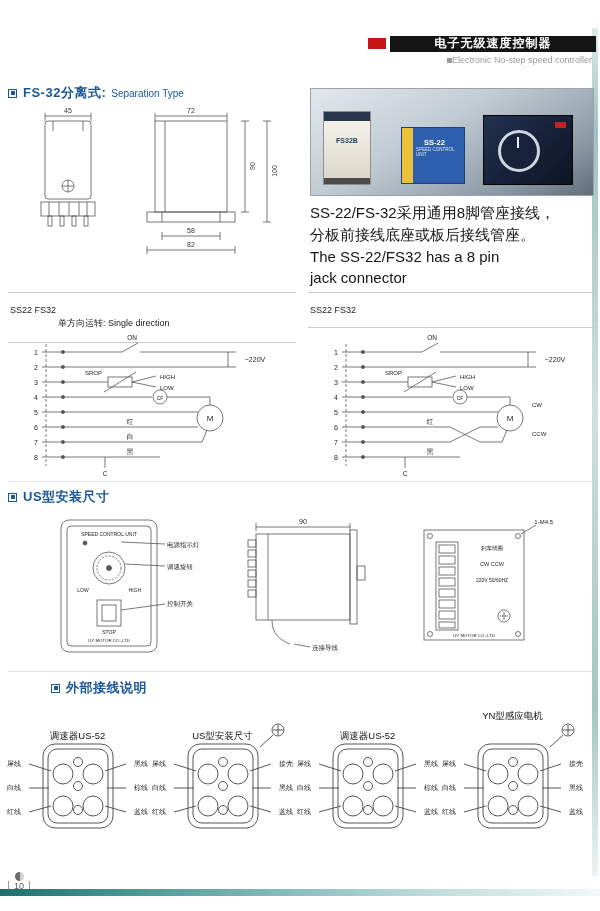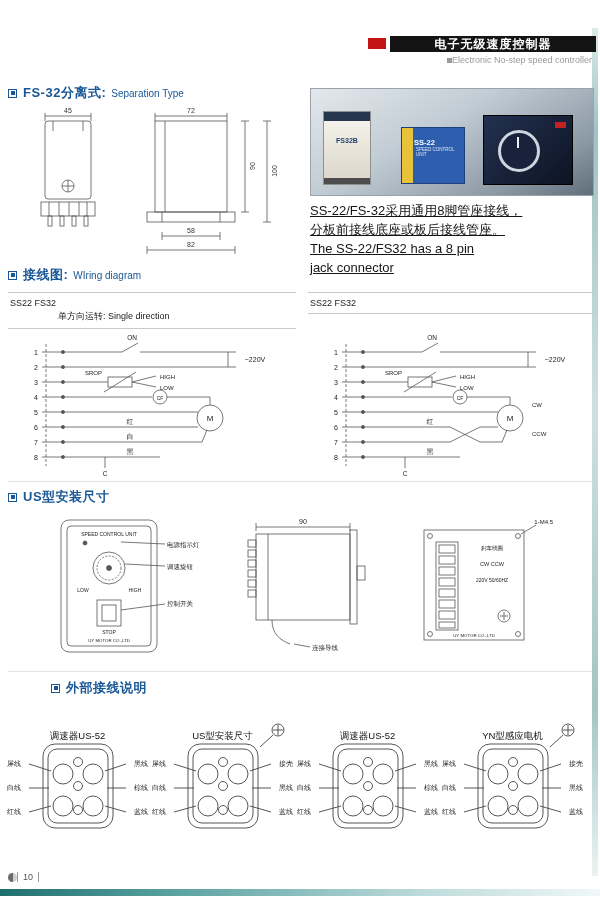--- a/index.html
+++ b/index.html
@@ -6,21 +6,21 @@
   #page{position:relative;width:600px;height:911px;background:#ffffff;margin:0 auto;
         font-family:"Liberation Sans","DejaVu Sans",sans-serif;overflow:hidden;}
 
   
   .rstrip{position:absolute;right:2px;top:28px;width:6px;height:848px;
           background:linear-gradient(180deg,#dcebea 0%,#9fc3c2 12%,#cfe0df 45%,#a3c5c4 80%,#eaf3f2 100%);}
 
   
   .red-chip{position:absolute;left:368px;top:38px;width:18px;height:11px;background:#c41414;}
   .black-bar{position:absolute;left:390px;top:36px;width:206px;height:16px;background:#141414;
-             color:#fff;font-size:12px;font-weight:bold;text-align:center;line-height:16px;letter-spacing:1px;}
+             color:#fff;font-size:12px;font-weight:bold;text-align:center;line-height:16px;letter-spacing:1px;font-family:Liberation Mono, monospace;}
   .subtitle{position:absolute;left:390px;top:55px;width:202px;text-align:right;color:#9a9a9a;font-size:9px;
             display:flex;justify-content:flex-end;align-items:center;}
   .sub-sq{display:inline-block;width:5px;height:5px;background:#9a9a9a;}
 
   
   .sec-title{position:absolute;display:flex;align-items:center;color:#1a5796;}
   .sq-icon{display:inline-block;width:7px;height:7px;border:1.5px solid #1a5796;position:relative;margin-right:6px;}
   .sq-icon::after{content:"";position:absolute;left:1.5px;top:1.5px;right:1.5px;bottom:1.5px;background:#1a5796;}
   .sec-title .cn{font-size:13px;font-weight:bold;letter-spacing:.5px;}
   .sec-title .en{font-size:10px;margin-left:5px;}
@@ -28,42 +28,42 @@
   
   .photo{position:absolute;left:310px;top:88px;width:282px;height:106px;border:1px solid #9aa3ab;
          background:linear-gradient(150deg,#e3e8ec 0%,#c2ccd4 40%,#8c9aa6 78%,#5f6e7a 100%);}
   .dev{position:absolute;}
   .dev1{left:12px;top:22px;width:46px;height:72px;background:linear-gradient(180deg,#f8f6ef,#d9d4c6);border:1px solid #8f8f8f;}
   .dev1-top{height:9px;background:#27364d;}
   .dev1-label{margin-top:16px;text-align:center;font-size:7px;font-weight:bold;color:#24456e;}
   .dev1-base{position:absolute;left:0;right:0;bottom:0;height:6px;background:#4c4c4c;}
   .dev2{left:90px;top:38px;width:62px;height:55px;background:#2e5fae;border:1px solid #1d3f7a;}
   .dev2-yellow{position:absolute;left:0;top:0;bottom:0;width:11px;background:#e8c23a;}
-  .dev2-label{margin-top:10px;margin-left:12px;font-size:7.5px;font-weight:bold;color:#ffffff;}
+  .dev2-label{margin-top:10px;margin-left:22px;font-size:7.5px;font-weight:bold;color:#ffffff;}
   .dev2-sub{margin-left:14px;font-size:4.5px;color:#d8e4f5;}
   .dev3{left:172px;top:26px;width:88px;height:68px;background:linear-gradient(135deg,#223150,#0d1424);border:1px solid #000;}
   .dev3-knob{position:absolute;left:14px;top:14px;width:36px;height:36px;border-radius:50%;
              border:3px solid #cdd5de;background:#18223a;}
   .dev3-pointer{position:absolute;left:16px;top:4px;width:2px;height:11px;background:#e8eef5;}
   .dev3-red{position:absolute;right:6px;top:6px;width:11px;height:6px;background:#c22222;}
 
-  .caption{position:absolute;left:310px;top:202px;width:282px;font-size:13px;color:#161616;line-height:1.45;text-decoration:underline;}
+  .caption{position:absolute;left:310px;top:202px;width:282px;font-size:15px;color:#161616;line-height:1.45;}
 
   
   .wcol-head{position:absolute;width:284px;border-top:1px solid #c9c9c9;border-bottom:1px solid #c9c9c9;
-             padding:5px 2px;font-size:9px;color:#222;}
+             padding:12px 2px;font-size:9px;color:#222;}
   .wcol-head .mode{margin-top:2px;margin-left:48px;}
 
   .hr{position:absolute;left:8px;right:8px;height:1px;background:#e2e2e2;}
 
   
   .conn-label{position:absolute;font-size:9.5px;color:#111;width:145px;text-align:center;margin-top:30px;}
 
   
-  .pg{position:absolute;left:8px;top:872px;display:flex;align-items:center;font-size:9px;color:#555;}
+  .pg{position:absolute;left:8px;top:872px;display:flex;align-items:center;font-size:9px;color:#555;flex-direction:column;}
   .pg-mark{width:9px;height:9px;border-radius:50%;background:linear-gradient(90deg,#6b6b6b 55%,#cfcfcf 55%);}
   .pg-num{border-left:1px solid #999;border-right:1px solid #999;padding:0 5px;}
   .foot-bar{position:absolute;left:0;top:889px;width:100%;height:7px;
             background:linear-gradient(90deg,#1f6f6f 0%,#58a0a0 28%,#bcdada 70%,#f1f8f8 100%);}
 
   svg{display:block;position:absolute;}
   svg text{font-family:"Liberation Sans","DejaVu Sans",sans-serif;}
 </style>
 </head>
 <body>
@@ -160,25 +160,20 @@
     </div>
   </div>
 
   <div class="caption">
     <div>SS-22/FS-32采用通用8脚管座接线，</div>
     <div>分板前接线底座或板后接线管座。</div>
     <div>The SS-22/FS32 has a 8 pin</div>
     <div>jack connector</div>
   </div>
 
-  <div class="sec-title" style="left:8px;top:266px;">
-    <span class="sq-icon"></span>
-    <span class="cn">接线图:</span>
-    <span class="en">WIring diagram</span>
-  </div>
 
   <div class="wcol-head" style="left:8px;top:292px;">
     <div>SS22  FS32</div>
     <div class="mode">
       <span>单方向运转:</span><span> Single direction</span>
     </div>
   </div>
   <div class="wcol-head" style="left:308px;top:292px;">
     <div>SS22  FS32</div>
   </div>
@@ -408,21 +403,21 @@
 
   <div class="hr" style="top:671px;"></div>
   <div class="sec-title" style="left:8px;top:679px;padding-left:43px;">
     <span class="sq-icon"></span>
     <span class="cn">外部接线说明</span>
   </div>
 
   <div class="conn-label" style="left:5px;top:700px;">调速器US-52</div>
   <div class="conn-label" style="left:150px;top:700px;">US型安装尺寸</div>
   <div class="conn-label" style="left:295px;top:700px;">调速器US-52</div>
-  <div class="conn-label" style="left:440px;top:700px;">YN型感应电机</div>
+  <div class="conn-label" style="left:440px;top:680px;">YN型感应电机</div>
 
   <svg style="left:5px;top:714px;" width="145" height="150" viewBox="0 0 145 150">
     <g stroke="#444" fill="none" stroke-width="0.9">
       <rect x="38" y="30" width="70" height="84" rx="12"></rect>
         <rect x="43" y="35" width="60" height="74" rx="9"></rect>
       <circle cx="58" cy="60" r="10"></circle>
         <circle cx="88" cy="60" r="10"></circle>
       <circle cx="58" cy="92" r="10"></circle>
         <circle cx="88" cy="92" r="10"></circle>
       <circle cx="73" cy="48" r="4.5"></circle>

